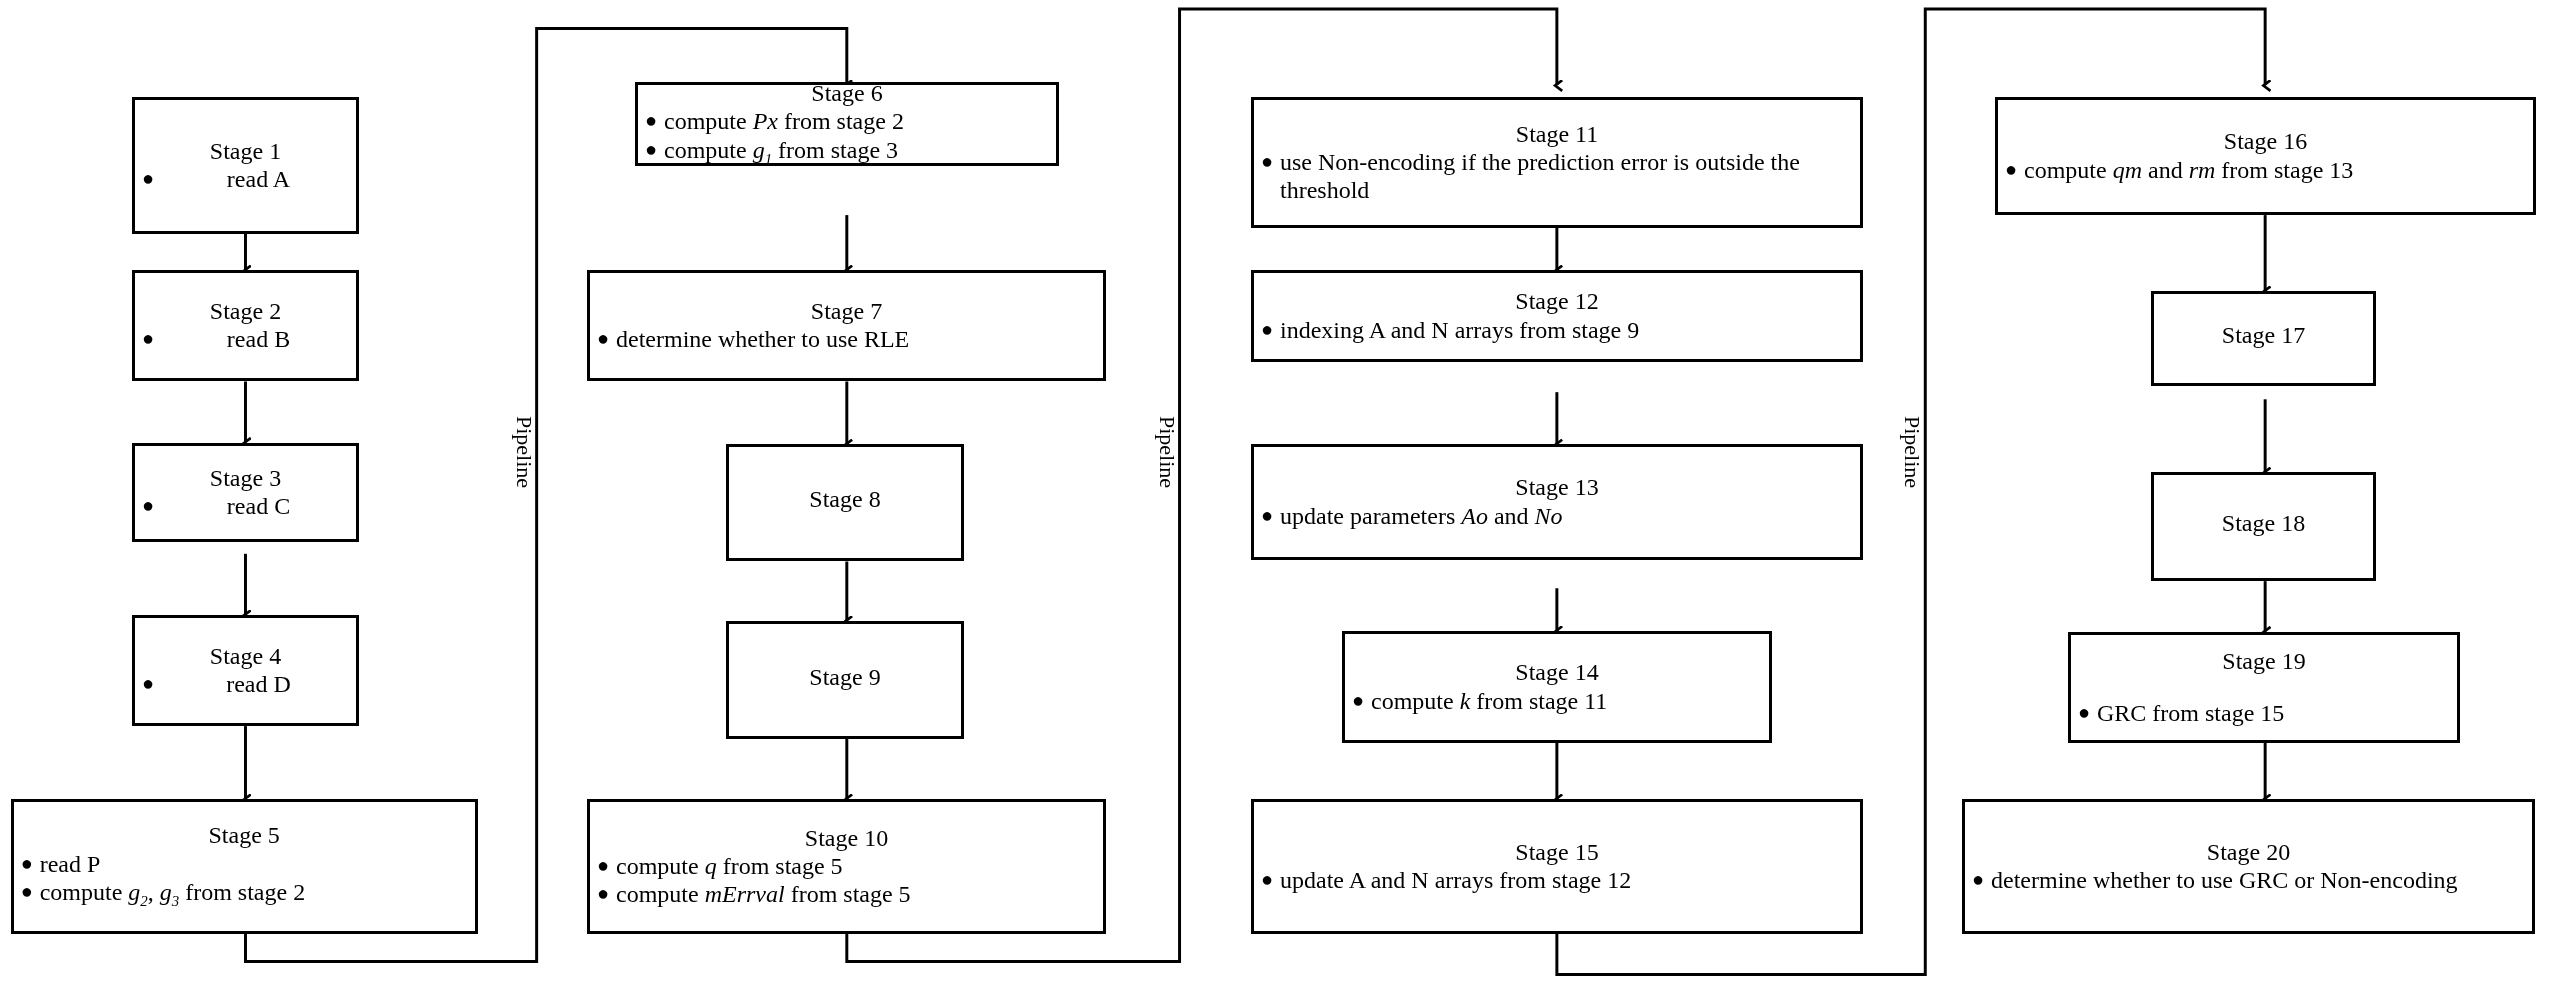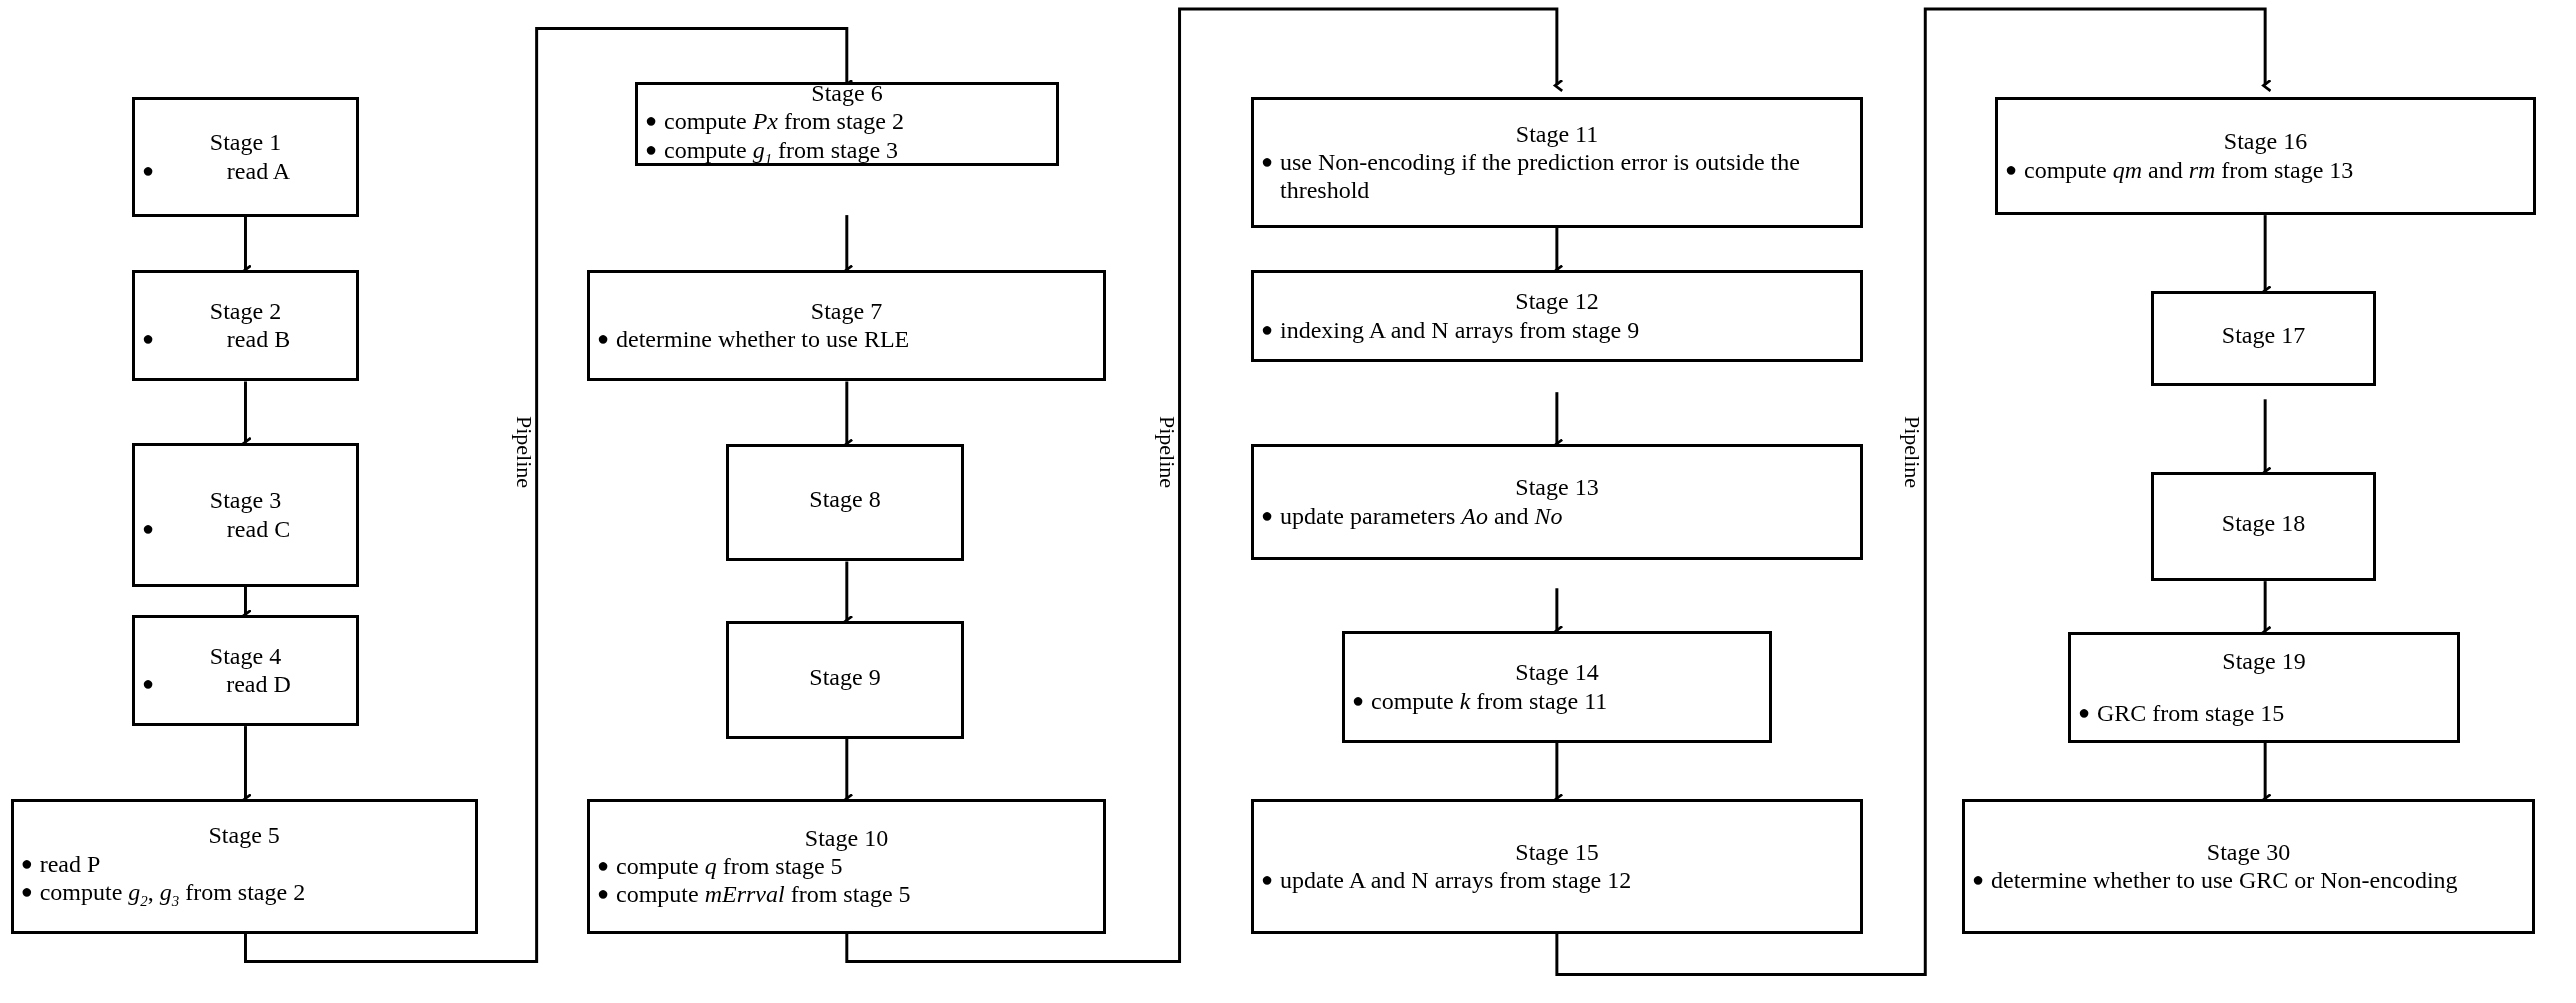--- a/index.html
+++ b/index.html
@@ -63,41 +63,41 @@
       <path d="M1425,1572 L1425,1618 L1985,1618 L1985,15 L2620,15 L2620,143" marker-end="url(#arrow)"></path>
 
       <path d="M2620,1572 L2620,1640 L3240,1640 L3240,15 L3812,15 L3812,143" marker-end="url(#arrow)"></path>
     </g>
   </svg>
 
   <div class="pipeline-label" style="left:537px;top:416px;">Pipeline</div>
   <div class="pipeline-label" style="left:1180px;top:416px;">Pipeline</div>
   <div class="pipeline-label" style="left:1925px;top:416px;">Pipeline</div>
 
-  <div class="stage-box" style="left:132px;top:97px;width:227px;height:120px;">
+  <div class="stage-box" style="left:132px;top:97px;width:227px;height:137px;">
     <div class="stage-title">Stage 1</div>
     <div class="bullets">
         <div class="bullet-row">
           <span class="bullet-dot">●</span>
           <span class="bullet-text center">read A</span>
         </div>
       </div>
   </div>
 
   <div class="stage-box" style="left:132px;top:270px;width:227px;height:111px;">
     <div class="stage-title">Stage 2</div>
     <div class="bullets">
         <div class="bullet-row">
           <span class="bullet-dot">●</span>
           <span class="bullet-text center">read B</span>
         </div>
       </div>
   </div>
 
-  <div class="stage-box" style="left:132px;top:443px;width:227px;height:144px;">
+  <div class="stage-box" style="left:132px;top:443px;width:227px;height:99px;">
     <div class="stage-title">Stage 3</div>
     <div class="bullets">
         <div class="bullet-row">
           <span class="bullet-dot">●</span>
           <span class="bullet-text center">read C</span>
         </div>
       </div>
   </div>
 
   <div class="stage-box" style="left:132px;top:615px;width:227px;height:111px;">
@@ -254,21 +254,21 @@
     <div class="stage-title">Stage 19</div>
     <div class="bullets">
         <div class="bullet-row">
           <span class="bullet-dot">●</span>
           <span class="bullet-text left">GRC from stage 15</span>
         </div>
       </div>
   </div>
 
   <div class="stage-box" style="left:1962px;top:799px;width:573px;height:135px;">
-    <div class="stage-title">Stage 30</div>
+    <div class="stage-title">Stage 20</div>
     <div class="bullets">
         <div class="bullet-row">
           <span class="bullet-dot">●</span>
           <span class="bullet-text left">determine whether to use GRC or Non-encoding</span>
         </div>
       </div>
   </div>
 
 </div>
 

